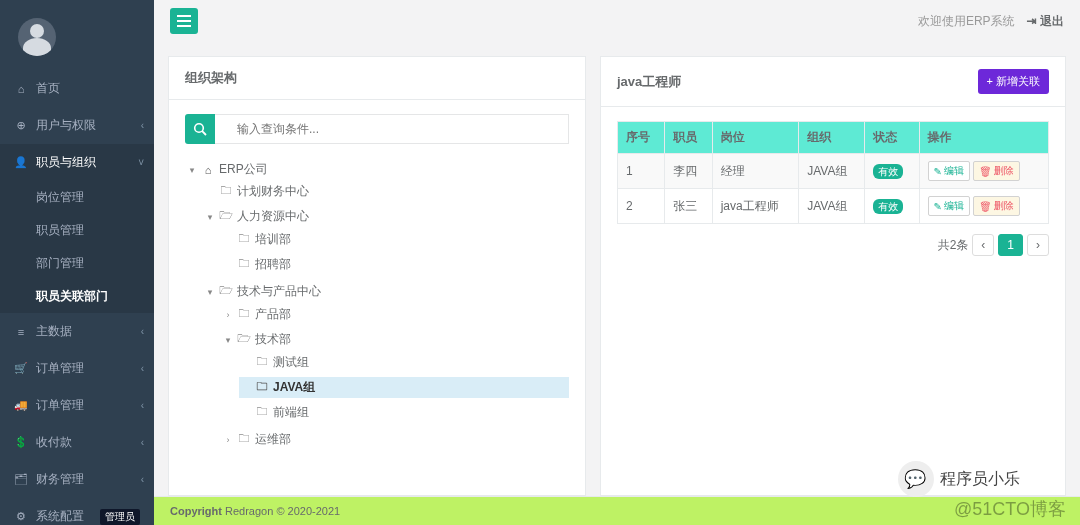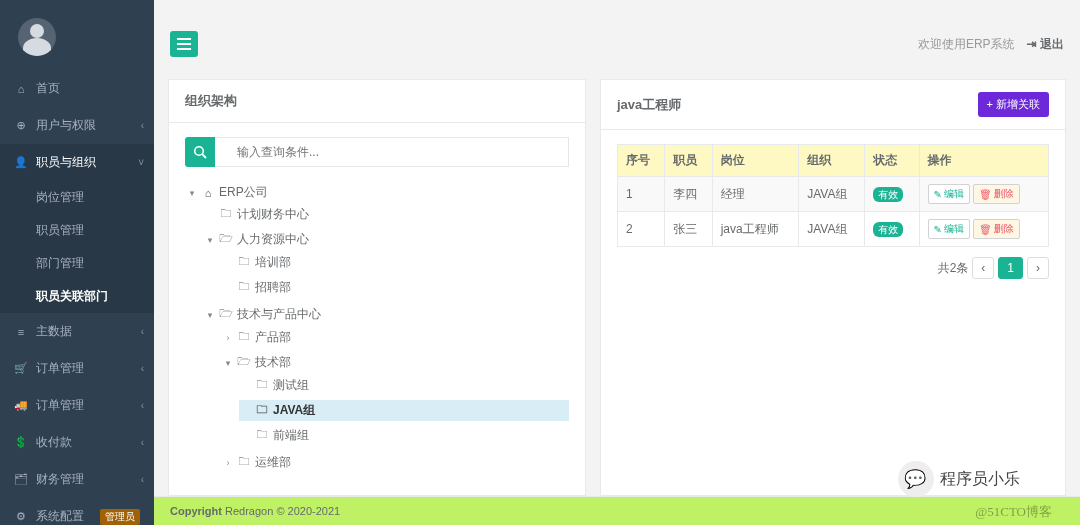--- a/index.html
+++ b/index.html
@@ -10,22 +10,22 @@
   .avatar::before { content: ""; position: absolute; top: 6px; left: 12px; width: 14px; height: 14px; border-radius: 50%; background: #d6dbe1; }
   .avatar::after  { content: ""; position: absolute; top: 20px; left: 5px; width: 28px; height: 20px; border-radius: 50% 50% 0 0; background: #d6dbe1; }
   .nav { list-style: none; }
   .nav-item { display: flex; align-items: center; padding: 10px 14px; cursor: pointer; font-size: 12px; position: relative; }
   .nav-item.active { background: #293846; color: #fff; }
   .nav-item .ico { width: 14px; display: inline-block; margin-right: 8px; text-align: center; font-size: 11px; }
   .nav-item .chev { position: absolute; right: 10px; font-size: 10px; color: #8095a8; }
   .sub-nav { list-style: none; background: #293846; }
   .sub-nav .nav-sub { padding: 8px 14px 8px 36px; font-size: 12px; cursor: pointer; color: #a7b1c2; }
   .sub-nav .nav-sub.selected { color: #fff; font-weight: 600; }
-  .badge-admin { background: #a16207; color: #fff; font-size: 10px; padding: 1px 5px; border-radius: 2px; margin-left: auto; }
-  .main { position: absolute; left: 154px; top: 0; right: 0; bottom: 0; display: flex; flex-direction: column; margin-top: 23px; }
+  .badge-admin { background: #0f172a; color: #fff; font-size: 10px; padding: 1px 5px; border-radius: 2px; margin-left: auto; }
+  .main { position: absolute; left: 154px; top: 0; right: 0; bottom: 0; display: flex; flex-direction: column; }
   .topbar { height: 42px; background: #f3f3f4; border-bottom: 0; display: flex; align-items: center; padding: 0 16px; }
   .hamburger { background: #1ab394; color: #fff; border: 0; width: 28px; height: 26px; border-radius: 3px; display: flex; align-items: center; justify-content: center; cursor: pointer; font-size: 14px; }
   .topbar-right { margin-left: auto; display: flex; align-items: center; gap: 12px; color: #999; font-size: 12px; }
   .logout { color: #676a6c; font-weight: 600; cursor: pointer; }
   .content { flex: 1; padding: 14px 14px 0 14px; display: flex; gap: 14px; overflow: hidden; }
   .panel { background: #fff; border: 1px solid #e7eaec; }
   .panel-left { flex: 0 0 418px; display: flex; flex-direction: column; }
   .panel-right { flex: 1; display: flex; flex-direction: column; }
   .panel-title { padding: 12px 16px; font-weight: 600; font-size: 13px; border-bottom: 1px solid #e7eaec; display: flex; align-items: center; }
   .panel-body { padding: 14px 16px; overflow: auto; }
@@ -35,32 +35,32 @@
   .tree ul { list-style: none; padding-left: 18px; }
   .tree > ul { padding-left: 0; }
   .tree li { padding: 2px 0; }
   .tree .row { display: flex; align-items: center; gap: 4px; font-size: 12px; color: #676a6c; cursor: pointer; padding: 1px 2px; }
   .tree .row .tw { width: 10px; color: #888; font-size: 9px; text-align: center; }
   .tree .row .fico { color: #555; font-size: 11px; width: 14px; text-align: center; }
   .tree .row.sel { background: #d9edf7; font-weight: 700; color: #333; }
   .add-btn { margin-left: auto; background: #6d28d9; color: #fff; border: 0; padding: 5px 9px; border-radius: 3px; font-size: 11px; cursor: pointer; }
   table.data { width: 100%; border-collapse: collapse; font-size: 12px; }
   table.data th, table.data td { border: 1px solid #e7eaec; padding: 7px 8px; text-align: left; }
-  table.data th { background: #fef9c3; font-weight: 600; font-family: Liberation Mono, monospace; }
+  table.data th { background: #5eead4; font-weight: 600; font-family: Liberation Mono, monospace; }
   table.data tr.alt td { background: #f9f9f9; }
   .tag-valid { background: #1ab394; color: #fff; font-size: 10px; padding: 2px 5px; border-radius: 6px; }
   .op-btn { border: 1px solid #ddd; background: #fff; font-size: 10px; padding: 2px 5px; border-radius: 2px; cursor: pointer; display: inline-flex; align-items: center; gap: 2px; margin-right: 3px; }
   .op-edit { color: #1ab394; border-color: #d2d2d2; }
   .op-del  { color: #ed5565; border-color: #d2d2d2; background: #fdf7e3; }
   .pager { margin-top: 10px; display: flex; justify-content: flex-end; align-items: center; gap: 4px; font-size: 12px; }
   .pager .pg { border: 1px solid #ddd; padding: 3px 8px; border-radius: 3px; cursor: pointer; color: #676a6c; background: #fff; }
   .pager .pg.active { background: #1ab394; color: #fff; border-color: #1ab394; }
   .footer { background: #bef264; border-top: 1px solid #e7eaec; padding: 8px 16px; font-size: 11px; }
   .footer b { font-weight: 700; }
-  .watermark { position: absolute; right: 28px; bottom: 4px; color: rgba(0,0,0,.35); font-size: 13px; font-family: Liberation Serif, serif; }
+  .watermark { position: absolute; right: 14px; bottom: 4px; color: rgba(0,0,0,.35); font-size: 18px; }
   .wechat-badge { position: absolute; right: 60px; bottom: 28px; display: flex; align-items: center; gap: 6px; color: #444; font-size: 16px; }
   .wechat-badge .circ { width: 36px; height: 36px; border-radius: 50%; background: #eee; display: flex; align-items: center; justify-content: center; font-size: 18px; }
   svg { display: block; }
 </style>
 </head>
 <body>
 
 <div class="sidebar">
   <div class="avatar-wrap">
     <div class="avatar"></div>

